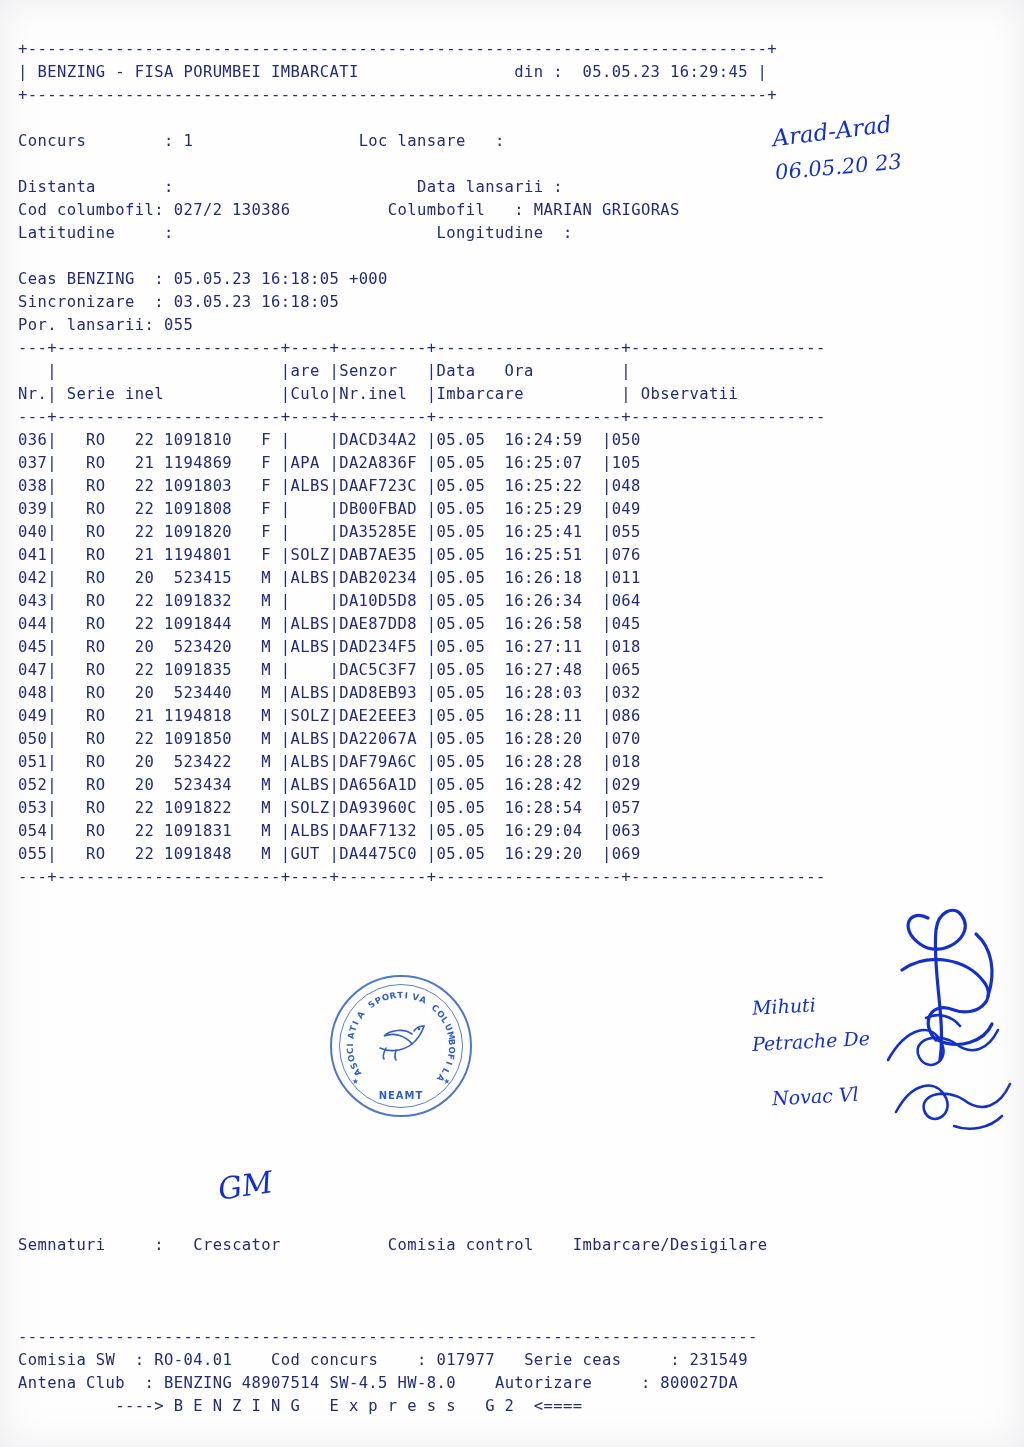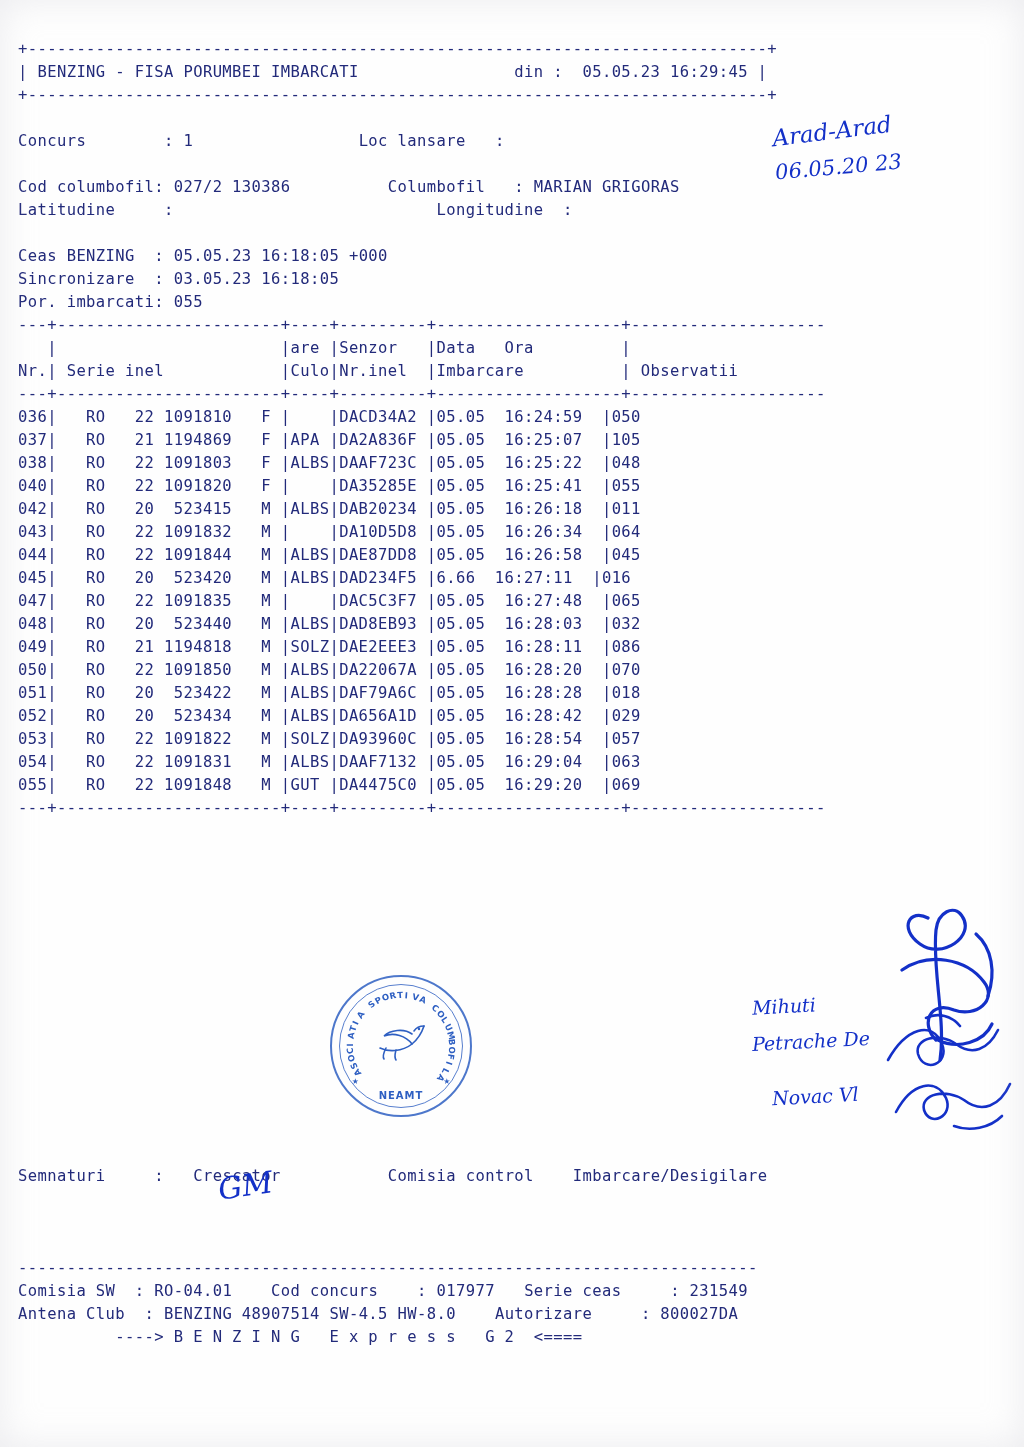--- a/index.html
+++ b/index.html
@@ -138,45 +138,48 @@
     <div class="mono blk">+----------------------------------------------------------------------------+</div>
     <div class="mono blk">| BENZING - FISA PORUMBEI IMBARCATI                din :  05.05.23 16:29:45 |</div>
     <div class="mono blk">+----------------------------------------------------------------------------+</div>
 
     <div class="mono blk"> </div>
 
     <div class="mono blk"><span>Concurs</span><span>        : </span><span>1</span><span>                 </span><span>Loc lansare</span><span>   : </span><span></span></div>
 
     <div class="mono blk"> </div>
 
+    <div class="mono blk"><span>Distanta</span><span>       :</span><span>                         </span><span>Data lansarii :</span><span></span></div>
 
     <div class="mono blk"><span>Cod columbofil:</span><span> </span><span>027/2 130386</span><span>          </span><span>Columbofil</span><span>   : </span><span>MARIAN GRIGORAS</span></div>
 
     <div class="mono blk"><span>Latitudine</span><span>     :</span><span>                           </span><span>Longitudine</span><span>  :</span><span></span></div>
 
     <div class="mono blk"> </div>
 
     <div class="mono blk"><span>Ceas BENZING</span><span>  : </span><span>05.05.23 16:18:05 +000</span></div>
     <div class="mono blk"><span>Sincronizare</span><span>  : </span><span>03.05.23 16:18:05</span></div>
-    <div class="mono blk"><span>Por. imbarcati:</span><span> </span><span>055</span></div>
+    <div class="mono blk"><span>Por. lansarii:</span><span> </span><span>055</span></div>
 
     <div class="mono blk">---+-----------------------+----+---------+-------------------+--------------------</div>
     <div class="mono blk">   |                       |are |Senzor   |Data   Ora         |</div>
     <div class="mono blk">Nr.| Serie inel            |Culo|Nr.inel  |Imbarcare          | Observatii</div>
     <div class="mono blk">---+-----------------------+----+---------+-------------------+--------------------</div>
 
     <div id="table-rows">
         <div class="mono blk">036|   RO   22 1091810   F |    |DACD34A2 |05.05  16:24:59  |050 </div>
         <div class="mono blk">037|   RO   21 1194869   F |APA |DA2A836F |05.05  16:25:07  |105 </div>
         <div class="mono blk">038|   RO   22 1091803   F |ALBS|DAAF723C |05.05  16:25:22  |048 </div>
+        <div class="mono blk">039|   RO   22 1091808   F |    |DB00FBAD |05.05  16:25:29  |049 </div>
         <div class="mono blk">040|   RO   22 1091820   F |    |DA35285E |05.05  16:25:41  |055 </div>
+        <div class="mono blk">041|   RO   21 1194801   F |SOLZ|DAB7AE35 |05.05  16:25:51  |076 </div>
         <div class="mono blk">042|   RO   20  523415   M |ALBS|DAB20234 |05.05  16:26:18  |011 </div>
         <div class="mono blk">043|   RO   22 1091832   M |    |DA10D5D8 |05.05  16:26:34  |064 </div>
         <div class="mono blk">044|   RO   22 1091844   M |ALBS|DAE87DD8 |05.05  16:26:58  |045 </div>
-        <div class="mono blk">045|   RO   20  523420   M |ALBS|DAD234F5 |6.66  16:27:11  |016 </div>
+        <div class="mono blk">045|   RO   20  523420   M |ALBS|DAD234F5 |05.05  16:27:11  |018 </div>
         <div class="mono blk">047|   RO   22 1091835   M |    |DAC5C3F7 |05.05  16:27:48  |065 </div>
         <div class="mono blk">048|   RO   20  523440   M |ALBS|DAD8EB93 |05.05  16:28:03  |032 </div>
         <div class="mono blk">049|   RO   21 1194818   M |SOLZ|DAE2EEE3 |05.05  16:28:11  |086 </div>
         <div class="mono blk">050|   RO   22 1091850   M |ALBS|DA22067A |05.05  16:28:20  |070 </div>
         <div class="mono blk">051|   RO   20  523422   M |ALBS|DAF79A6C |05.05  16:28:28  |018 </div>
         <div class="mono blk">052|   RO   20  523434   M |ALBS|DA656A1D |05.05  16:28:42  |029 </div>
         <div class="mono blk">053|   RO   22 1091822   M |SOLZ|DA93960C |05.05  16:28:54  |057 </div>
         <div class="mono blk">054|   RO   22 1091831   M |ALBS|DAAF7132 |05.05  16:29:04  |063 </div>
         <div class="mono blk">055|   RO   22 1091848   M |GUT |DA4475C0 |05.05  16:29:20  |069 </div>
       </div>

